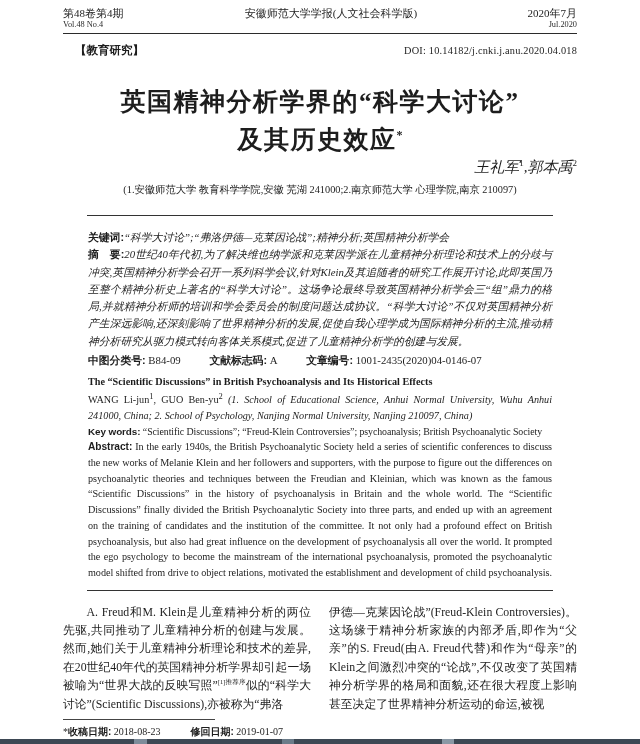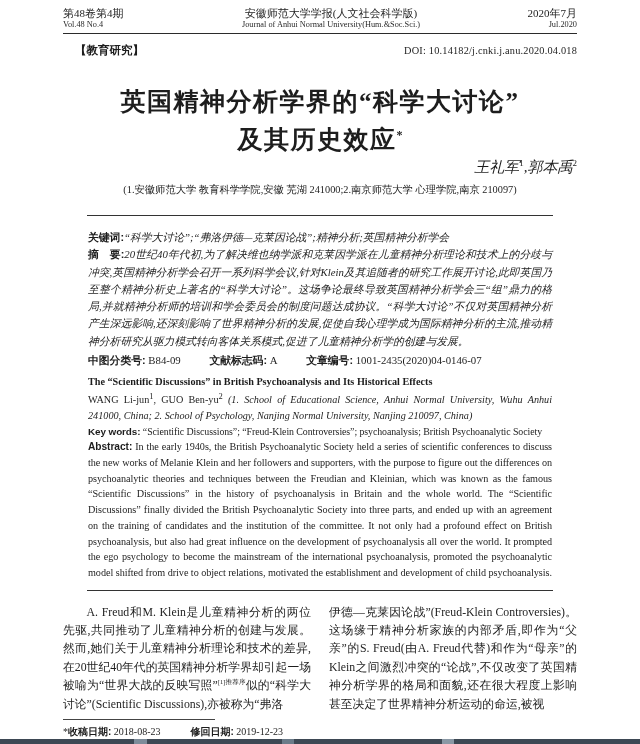--- a/index.html
+++ b/index.html
@@ -78,21 +78,20 @@
 
 <div class="page">
 
   <header class="masthead">
     <div class="mast-col left">
       <div class="mast-cn">第48卷第4期</div>
       <div class="mast-en">Vol.48 No.4</div>
     </div>
     <div class="mast-col center">
       <div class="mast-cn">安徽师范大学学报(人文社会科学版)</div>
-      <div class="mast-en">Journal of Anhui Normal University(Hum.&amp;Soc.Sci.)</div>
     </div>
     <div class="mast-col right">
       <div class="mast-cn">2020年7月</div>
       <div class="mast-en">Jul.2020</div>
     </div>
   </header>
   <div class="mast-rule"></div>
 
   <div class="section-row">
     <span class="section-label">【教育研究】</span>
@@ -128,16 +127,16 @@
     </div>
     <div class="bcol">
       <p class="cont">伊德—克莱因论战”(Freud-Klein Controversies)。这场缘于精神分析家族的内部矛盾,即作为“父亲”的S. Freud(由A. Freud代替)和作为“母亲”的Klein之间激烈冲突的“论战”,不仅改变了英国精神分析学界的格局和面貌,还在很大程度上影响甚至决定了世界精神分析运动的命运,被视</p>
     </div>
   </div>
 
 </div>
 
 <div class="footnote">
   <div class="footnote-rule"></div>
-  <div><span>*</span><span class="fn-item"><span class="lbl">收稿日期:</span> <span>2018-08-23</span></span><span class="fn-item"><span class="lbl">修回日期:</span> <span>2019-12-23</span></span></div>
+  <div><span>*</span><span class="fn-item"><span class="lbl">收稿日期:</span> <span>2018-08-23</span></span><span class="fn-item"><span class="lbl">修回日期:</span> <span>2019-01-07</span></span></div>
 </div>
 
 <div class="bottom-bar"></div>
 
 </body></html>

